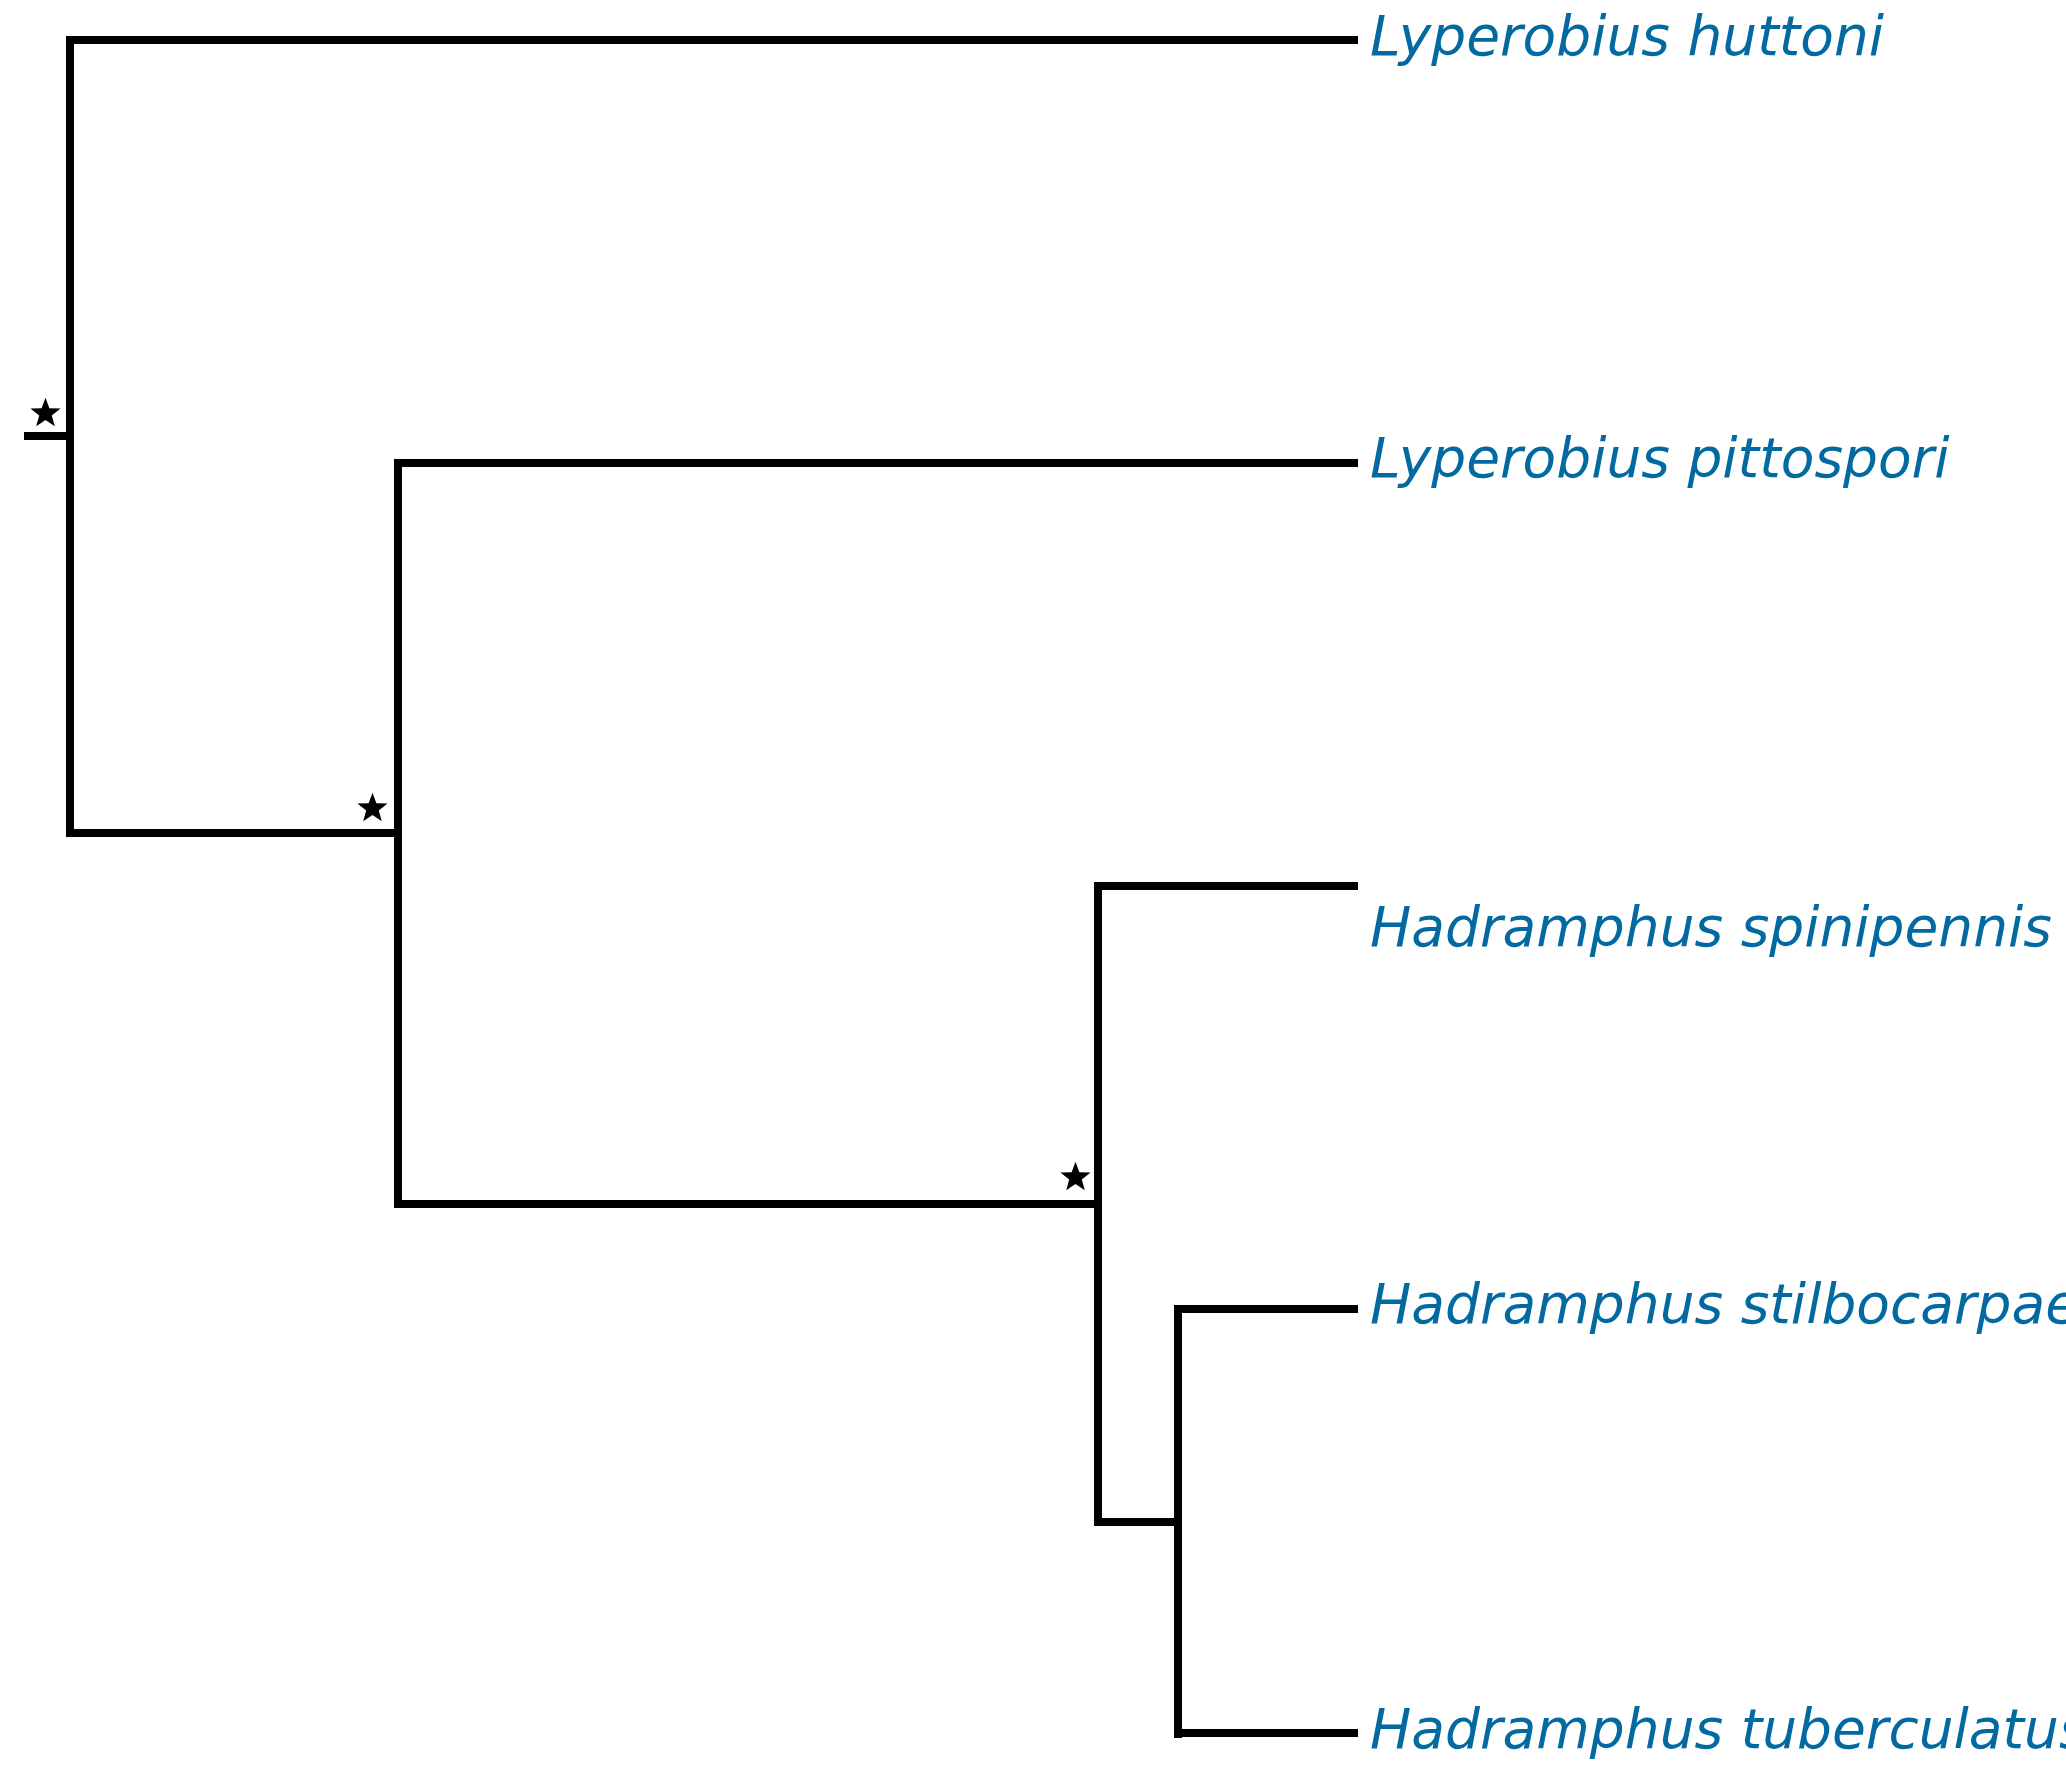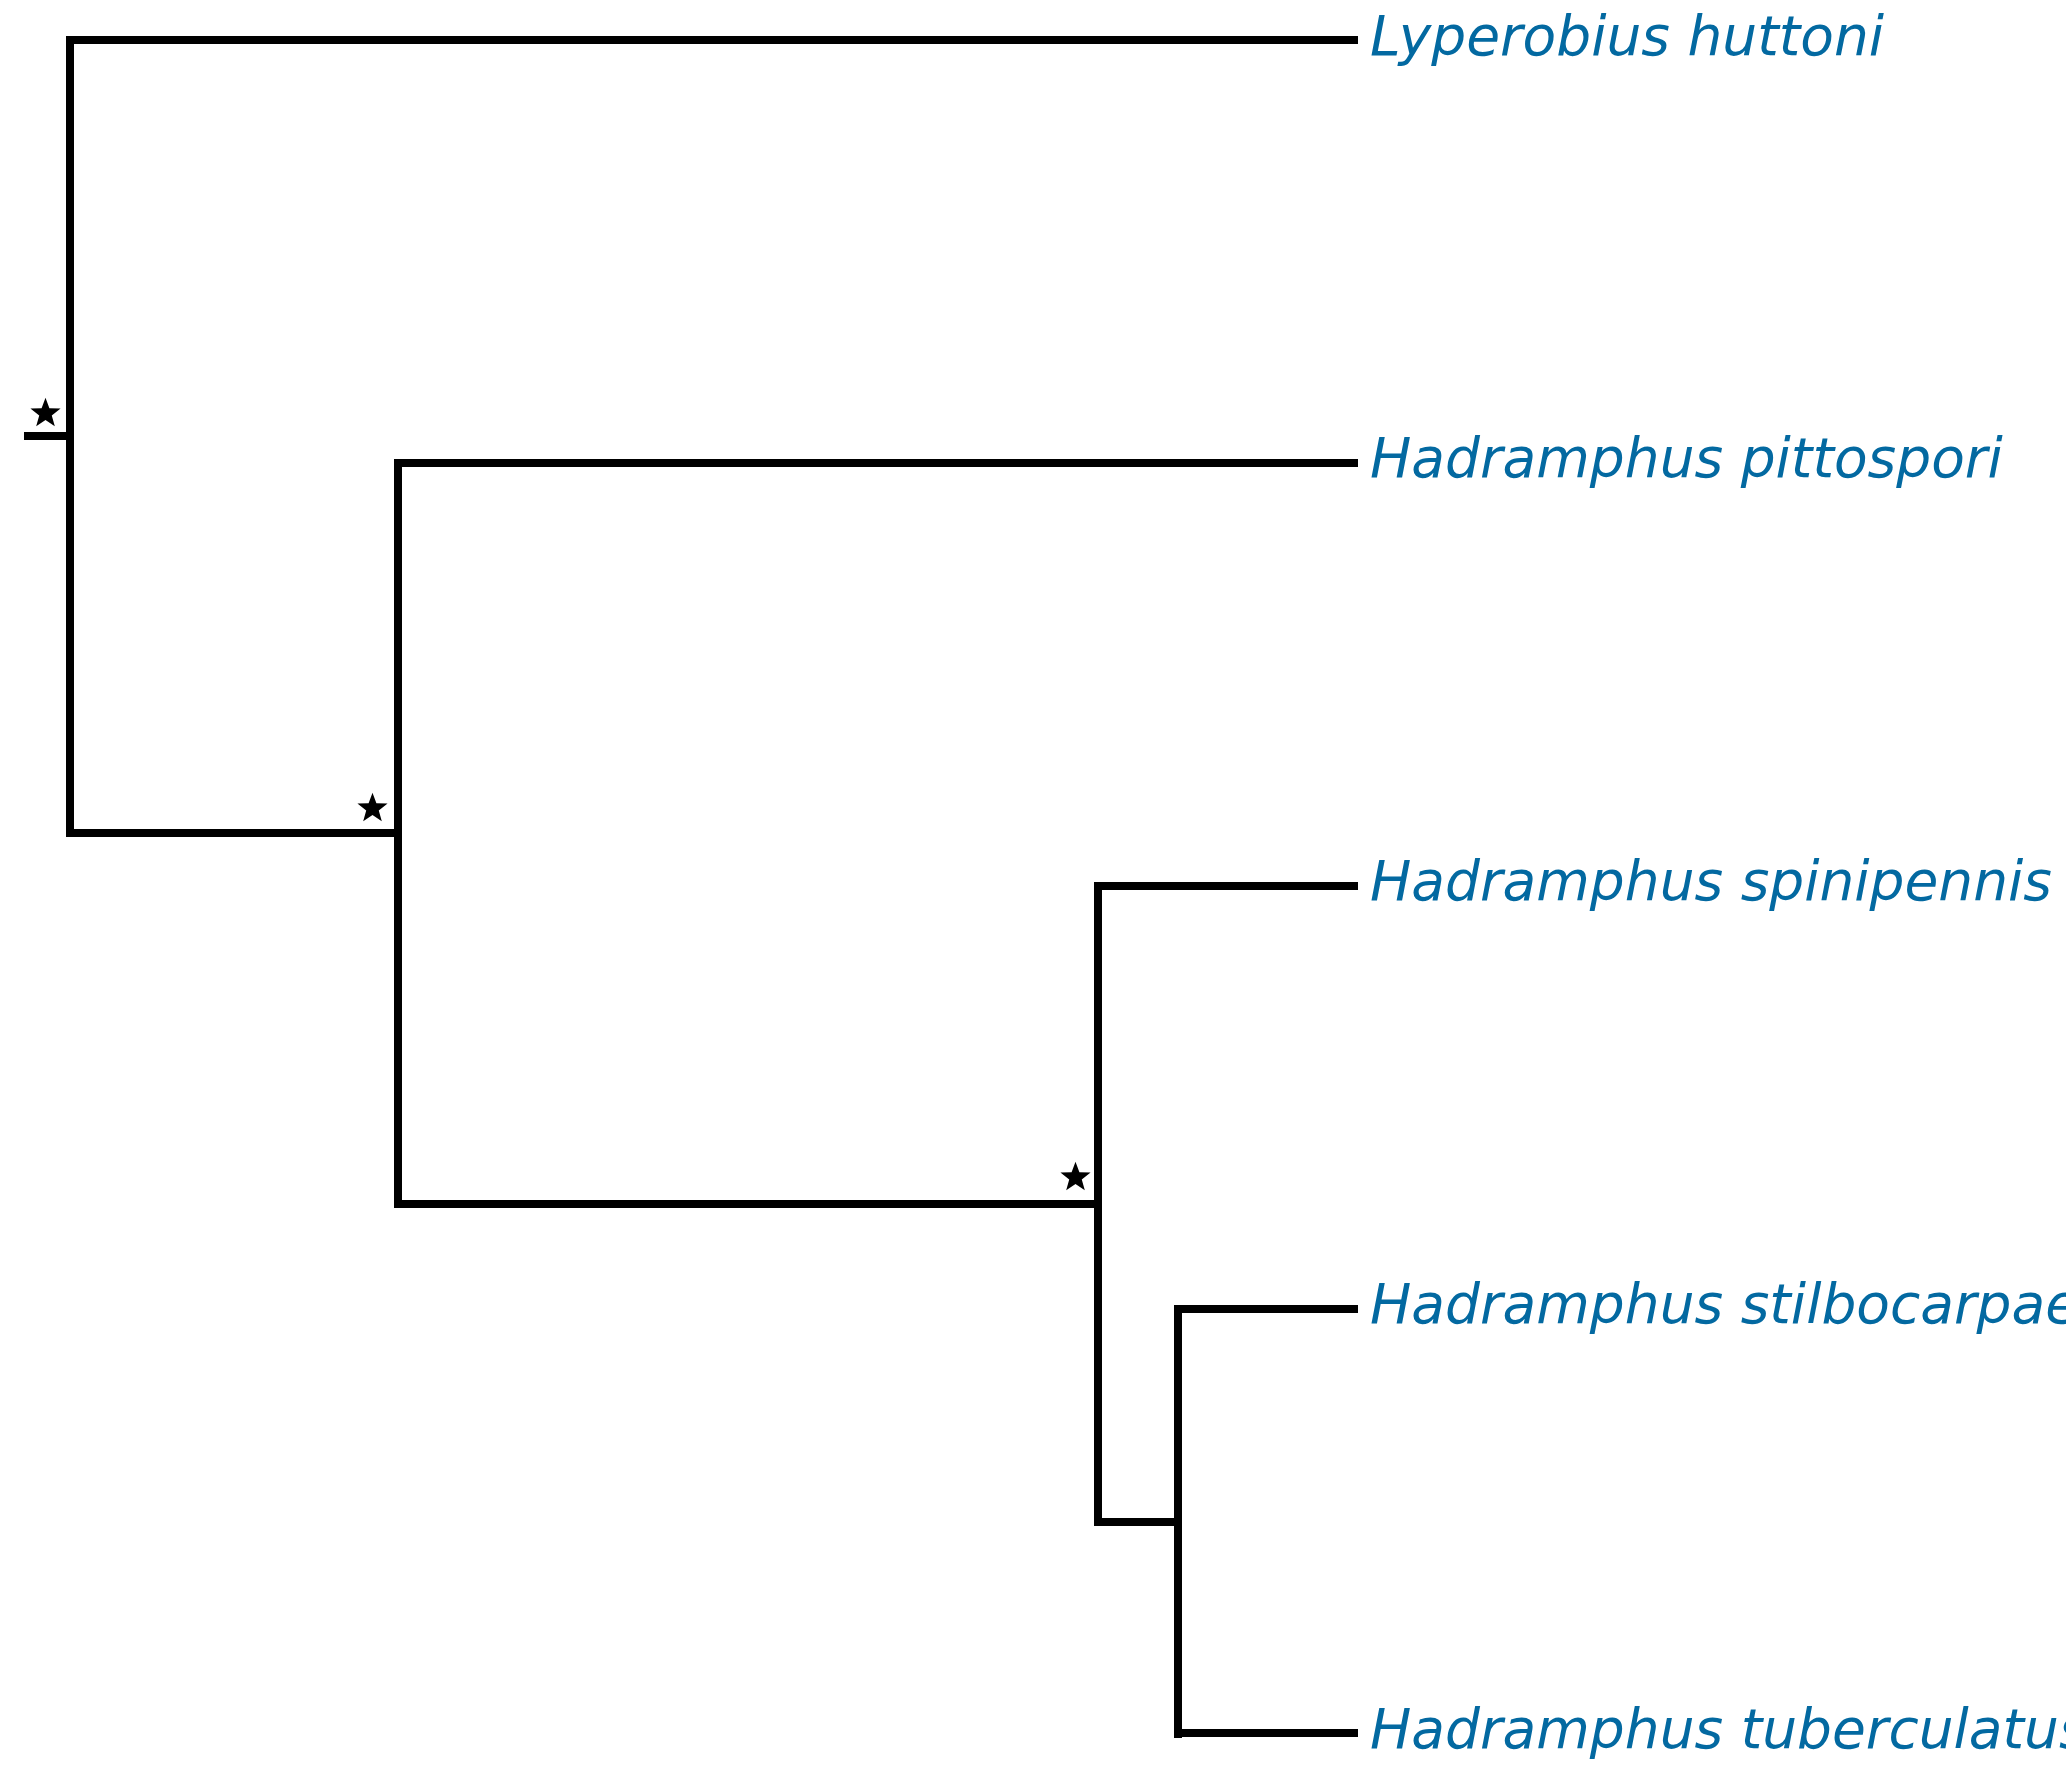--- a/index.html
+++ b/index.html
@@ -60,19 +60,19 @@
     <polygon fill="#000000" points="50,2 61.8,33.8 95.7,35.2 69.0,56.2 78.2,88.8 50,70 21.8,88.8 31.0,56.2 4.3,35.2 38.2,33.8"></polygon>
   </svg>
   <svg class="star" style="left:356px; top:792px;" viewBox="0 0 100 100" xmlns="http://www.w3.org/2000/svg">
     <polygon fill="#000000" points="50,2 61.8,33.8 95.7,35.2 69.0,56.2 78.2,88.8 50,70 21.8,88.8 31.0,56.2 4.3,35.2 38.2,33.8"></polygon>
   </svg>
   <svg class="star" style="left:1059px; top:1161px;" viewBox="0 0 100 100" xmlns="http://www.w3.org/2000/svg">
     <polygon fill="#000000" points="50,2 61.8,33.8 95.7,35.2 69.0,56.2 78.2,88.8 50,70 21.8,88.8 31.0,56.2 4.3,35.2 38.2,33.8"></polygon>
   </svg>
 
   <div class="taxon" style="top:8.8px;">Lyperobius huttoni</div>
-  <div class="taxon" style="top:431px;">Hadramphus pittospori</div>
-  <div class="taxon" style="top:854px;">Hadramphus spinipennis</div>
+  <div class="taxon" style="top:431px;">Lyperobius pittospori</div>
+  <div class="taxon" style="top:900px;">Hadramphus spinipennis</div>
   <div class="taxon" style="top:1277px;">Hadramphus stilbocarpae</div>
   <div class="taxon" style="top:1702px;">Hadramphus tuberculatus</div>
 
 </div>
 
 
 </body></html>

